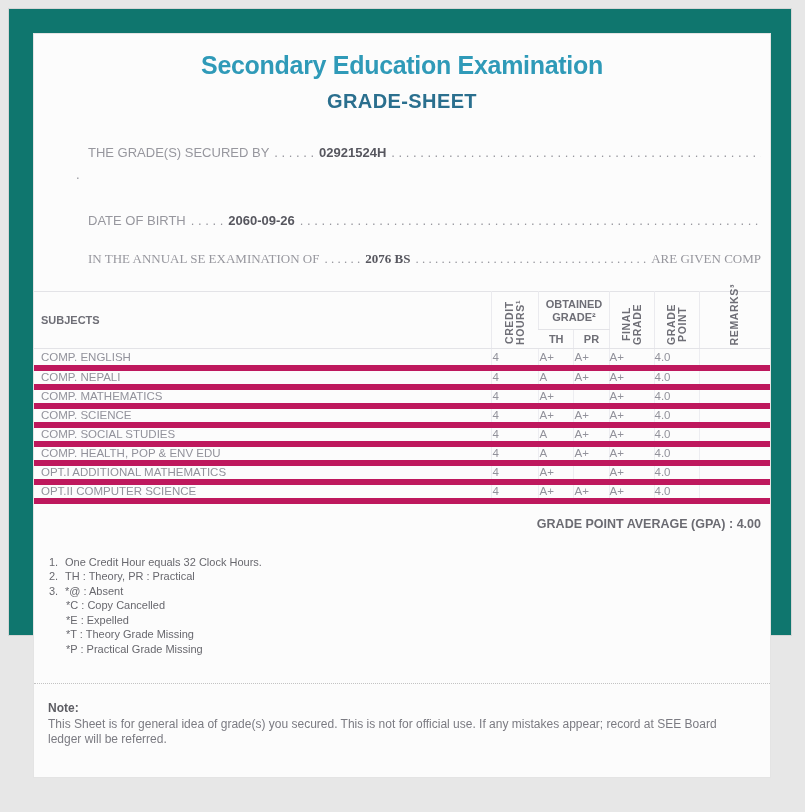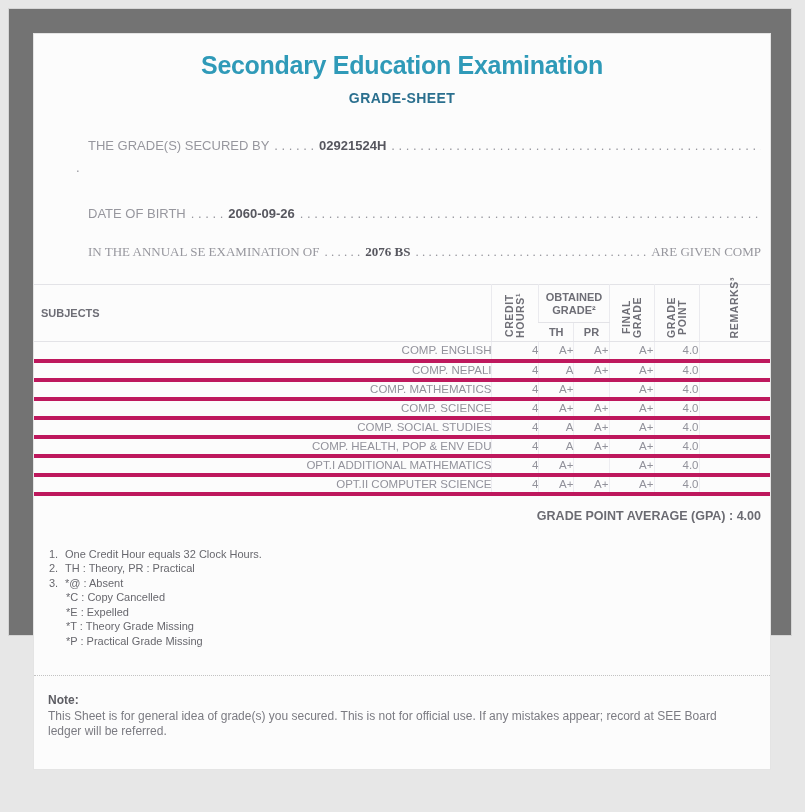--- a/index.html
+++ b/index.html
@@ -7,21 +7,21 @@
   body {
     background: #e7e7e7;
     font-family: "Liberation Sans", sans-serif;
     position: relative;
     overflow: hidden;
   }
   .window {
     position: absolute;
     left: 8px; top: 8px;
     width: 784px; height: 628px;
-    background: #737373;
+    background: #0f766e;
     border: 1px solid #d5d5d5;
   }
   .card {
     position: absolute;
     left: 24px; top: 24px;
     width: 738px;
     background: #fcfcfc;
     border: 1px solid #e4e4e4;
     padding-bottom: 30px;
   }
@@ -29,21 +29,21 @@
     margin-top: 17px;
     text-align: center;
     font-size: 25px;
     font-weight: bold;
     color: #2f9ab8;
     letter-spacing: -0.3px;
   }
   .subtitle {
     margin-top: 10px;
     text-align: center;
-    font-size: 14px;
+    font-size: 20px;
     font-weight: bold;
     color: #2a6f8e;
     letter-spacing: 0.4px;
   }
   .info { margin-top: 32px; font-size: 13px; color: #97979e; margin-left: 40px; }
   .info-line {
     display: flex;
     align-items: baseline;
     padding: 0 9px 0 14px;
     white-space: pre;
@@ -94,24 +94,24 @@
     writing-mode: vertical-rl;
     transform: rotate(180deg);
     white-space: nowrap;
     letter-spacing: 0.6px;
     font-size: 10.5px;
   }
   th.th-obtained { text-align: center; vertical-align: middle; line-height: 13px; }
   th.th-sub { text-align: center; vertical-align: middle; }
   table.grades tbody td {
     height: 19px;
-    text-align: right;
+    text-align: left;
     color: #92929b;
     border-left: 1px solid #ededf1;
-    border-bottom: 4px solid #be185d;
+    border-bottom: 6px solid #be185d;
     font-size: 11.5px;
   }
   table.grades tbody td:first-child { border-left: none; }
   td.subj { text-align: left; padding-left: 7px; color: #7a7a82; font-size: 11px; }
 
   .summary { margin-top: 13px; padding-right: 9px; text-align: right; }
   .gpa-line { font-size: 12.5px; font-weight: bold; color: #6b6b72; }
   .status-line { margin-top: 14px; font-size: 12.5px; font-weight: bold; color: #6b6b72; }
 
   .footnotes { margin-top: 24px; padding-left: 15px; font-size: 11px; color: #68686e; line-height: 14.5px; }

